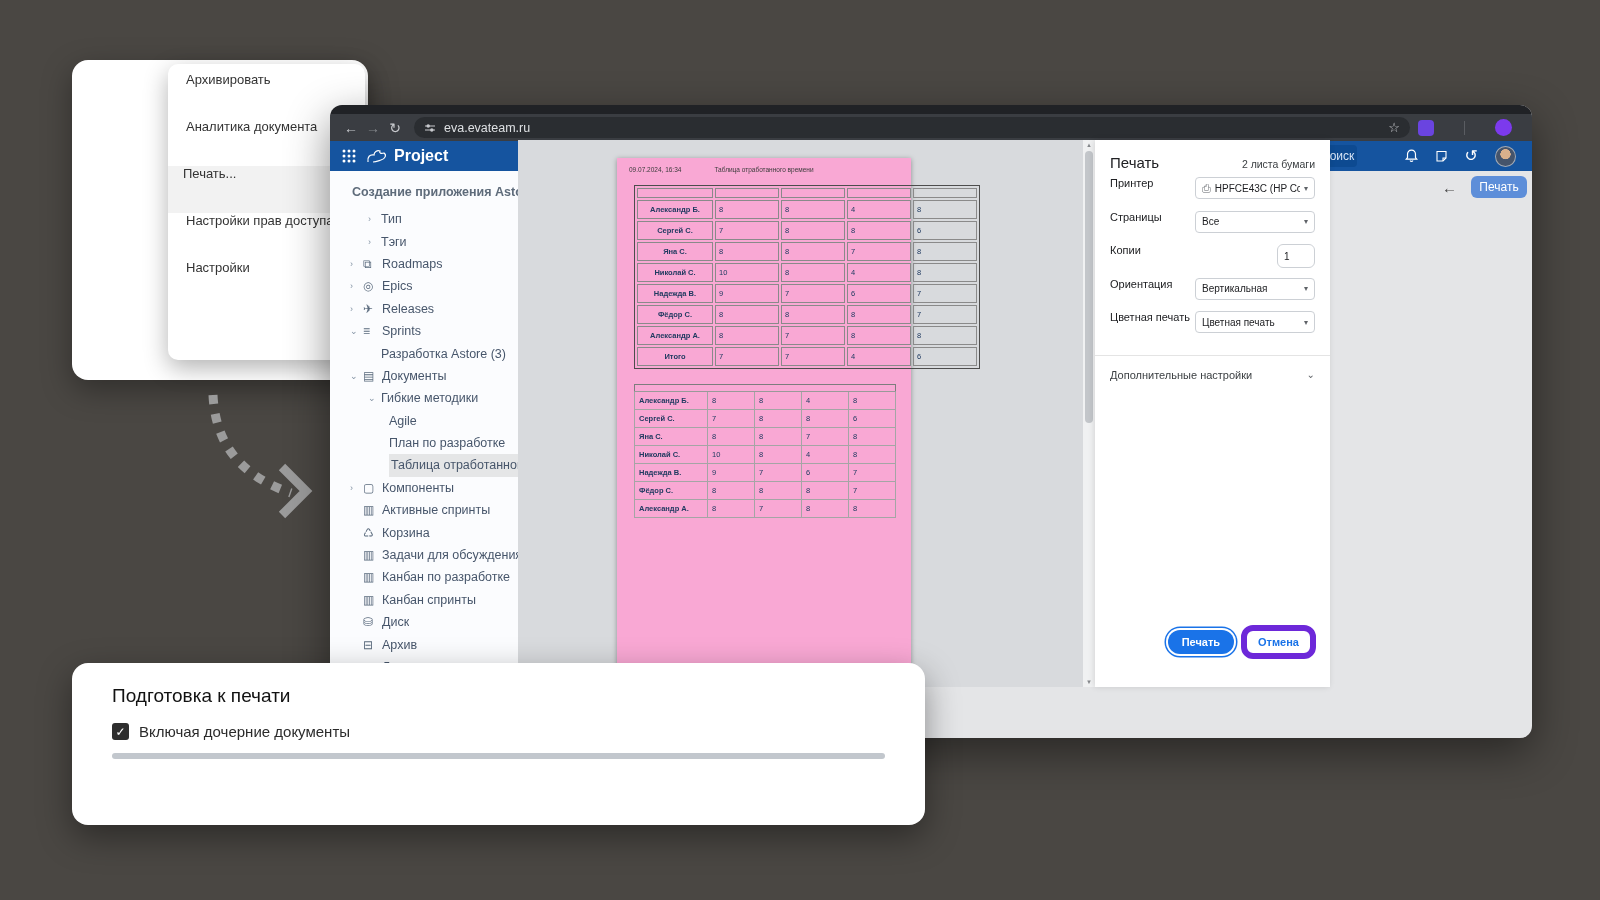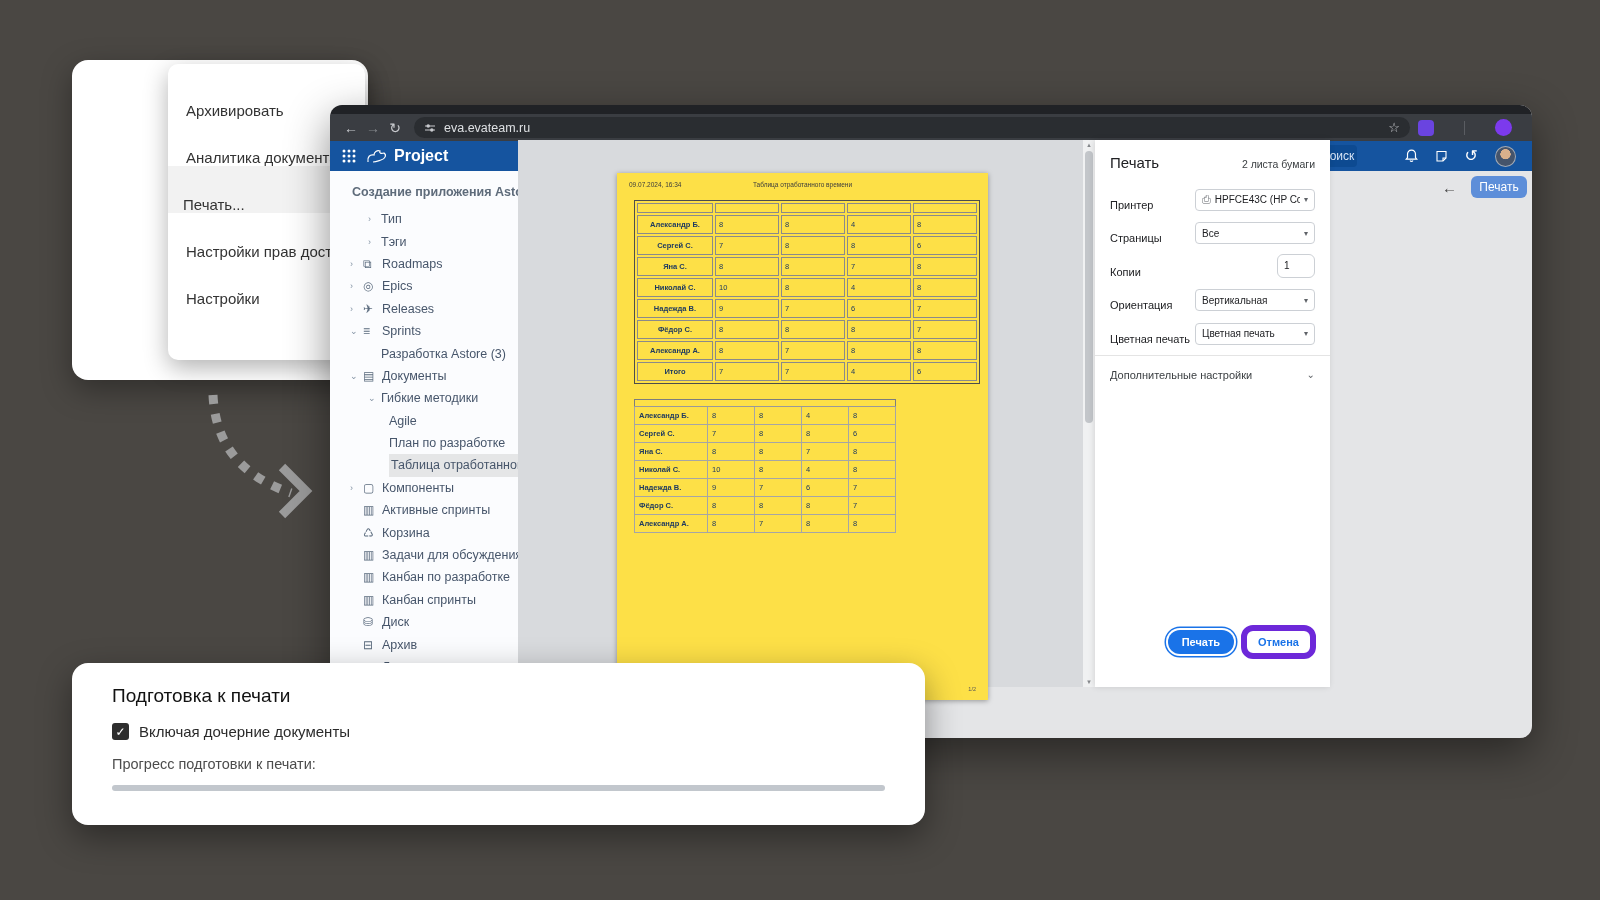--- a/index.html
+++ b/index.html
@@ -1,21 +1,21 @@
 <!DOCTYPE html>
 <html><head>
 <meta charset="utf-8">
 <style>
   html,body{margin:0;padding:0;background:#4a4743;font-family:"Liberation Sans",sans-serif;}
   .stage{position:relative;width:1600px;height:900px;overflow:hidden;background:#4a4743;}
 
   
   #card-blank{position:absolute;left:72px;top:60px;width:296px;height:320px;background:#fff;border-radius:16px;box-shadow:0 10px 30px rgba(0,0,0,.35);}
   #context-menu{position:absolute;left:168px;top:64px;width:197px;height:296px;background:#fff;border-radius:10px;box-shadow:0 8px 24px rgba(0,0,0,.30);padding:8px 0;box-sizing:border-box;overflow:hidden;}
-  .m-item{height:47px;display:flex;align-items:flex-end;padding:0 18px;font-size:15px;color:#333;white-space:nowrap;cursor:pointer;}
+  .m-item{height:47px;display:flex;align-items:flex-start;padding:0 18px;font-size:13px;color:#333;white-space:nowrap;cursor:pointer;}
   .m-item.active{background:#f2f2f2;padding-left:15px;}
 
   
   #arrow{position:absolute;left:194px;top:390px;}
 
   
   #browser{position:absolute;left:330px;top:105px;width:1202px;height:633px;border-radius:12px;overflow:hidden;background:#e4e5e7;box-shadow:0 14px 44px rgba(0,0,0,.45);}
   .tabstrip{height:9px;background:#202226;}
   .toolbar{height:27px;background:#3a3d42;display:flex;align-items:center;padding:0 10px;}
   .nav-ic{color:#c8cace;font-size:14px;width:22px;text-align:center;flex:0 0 auto;}
@@ -56,40 +56,40 @@
   .backrow{position:absolute;left:1112px;top:71px;display:flex;align-items:center;gap:14px;}
   .backrow .back{font-size:15px;color:#444;}
   .btn-app-print{width:56px;height:22px;background:#5d8ed9;border-radius:6px;color:#fff;font-size:12px;display:flex;align-items:center;justify-content:center;}
 
   
   .modal{position:absolute;left:188px;top:35px;width:812px;height:547px;display:flex;}
   .preview{width:577px;height:100%;background:#d8dadd;position:relative;flex:0 0 auto;}
   .pv-scroll{position:absolute;right:0;top:0;width:12px;height:100%;background:#f0f1f2;}
   .pv-thumb{position:absolute;top:11px;left:2px;width:8px;height:272px;background:#c3c6ca;border-radius:4px;}
   .pv-arr{position:absolute;left:0;width:12px;text-align:center;font-size:6px;color:#85888c;}
-  .page{position:absolute;left:99px;top:33px;width:371px;height:527px;background:#fde047;box-shadow:0 1px 5px rgba(0,0,0,.35);}
+  .page{position:absolute;left:99px;top:18px;width:294px;height:527px;background:#f9a8d4;box-shadow:0 1px 5px rgba(0,0,0,.35);}
   .pg-head{position:absolute;top:8px;left:12px;right:12px;font-size:6.5px;color:#3c3c3c;}
   .pg-title{position:absolute;top:0;left:0;right:0;text-align:center;}
   .doc-table1{position:absolute;left:17px;top:27px;width:332px;border-collapse:separate;border-spacing:2.5px;border:1px solid #4d4d4d;table-layout:fixed;}
   .doc-table1 th,.doc-table1 td{border:1px solid #8a8a8a;font-size:7.5px;color:#1f3a60;padding:4px 3px;}
   .doc-table1 th{font-weight:bold;text-align:center;}
   .doc-table1 td{text-align:left;}
   .doc-table1 td.name{font-weight:bold;text-align:center;}
   .doc-table2{position:absolute;left:17px;top:226px;width:261px;border-collapse:collapse;border:1px solid #7d7d7d;table-layout:fixed;}
   .doc-table2 th{border:none;border-bottom:1px solid #999;font-size:7.5px;color:#1f3a60;font-weight:bold;text-align:center;padding:3px 2px;}
   .doc-table2 td{border:1px solid #a5a5a5;font-size:7.5px;color:#1f3a60;padding:4px;text-align:left;}
   .doc-table2 td.name{font-weight:600;}
   .pg-foot{position:absolute;bottom:8px;left:12px;right:12px;display:flex;justify-content:space-between;font-size:5.5px;color:#555;}
 
   .panel{width:235px;height:100%;background:#fff;position:relative;box-shadow:-1px 0 6px rgba(0,0,0,.12);box-sizing:border-box;}
   .panel-head{display:flex;justify-content:space-between;align-items:baseline;padding:14px 15px 0;}
   .panel-title{font-size:15px;color:#202124;}
   .panel-sheets{font-size:10.5px;color:#3c4043;}
   .fields{margin-top:6px;}
-  .p-row{display:flex;align-items:flex-end;height:33.6px;padding:0 15px;}
+  .p-row{display:flex;align-items:flex-start;height:33.6px;padding:0 15px;}
   .p-label{font-size:11px;color:#202124;}
   .p-ctl{margin-left:auto;width:120px;height:22px;border:1px solid #ccd0d5;border-radius:4px;display:flex;align-items:center;padding:0 6px;font-size:10px;color:#202124;gap:4px;box-sizing:border-box;overflow:hidden;cursor:pointer;}
   .p-ctl .p-val{white-space:nowrap;overflow:hidden;}
   .p-ic{color:#5f6368;font-size:11px;flex:0 0 auto;}
   .p-ic:empty,.p-caret:empty{display:none;}
   .p-caret{margin-left:auto;font-size:8px;color:#5f6368;flex:0 0 auto;}
   .p-row.copies .p-ctl{width:38px;height:24px;border-radius:6px;cursor:text;}
   .panel-divider{border-top:1px solid #e4e4e4;margin-top:10px;}
   .more{display:flex;align-items:center;padding:13px 15px;font-size:11px;color:#3c4043;cursor:pointer;}
   .more .caret{margin-left:auto;font-size:10px;color:#5f6368;}
@@ -564,17 +564,16 @@
       </div>
     </div>
   </div>
 
   <div id="prep">
     <div class="prep-title">Подготовка к печати</div>
     <div class="prep-check">
       <span class="checkbox">✓</span>
       <span>Включая дочерние документы</span>
     </div>
-    <div class="prep-progress-label">Прогресс подготовки к печати:</div>
     <div class="prep-bar"></div>
   </div>
 
 </div>
 
 </body></html>

